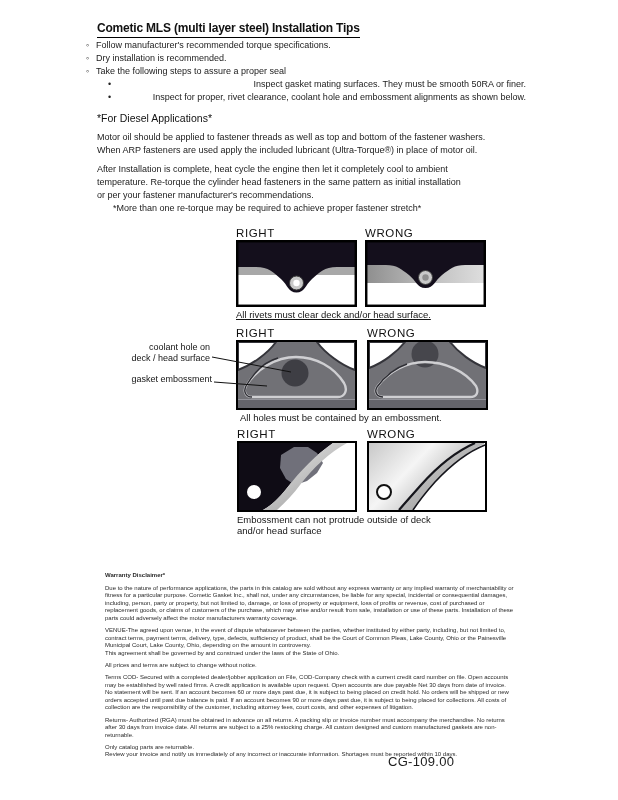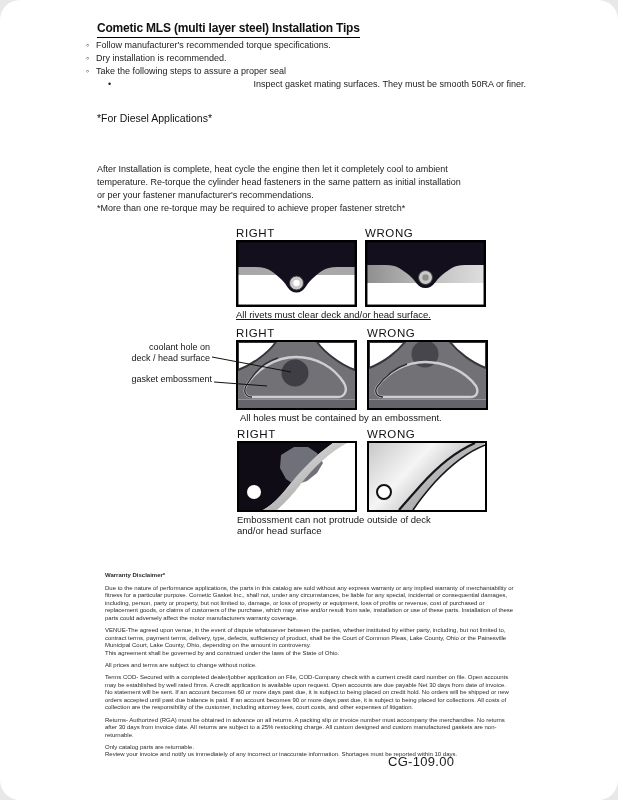--- a/index.html
+++ b/index.html
@@ -1,20 +1,19 @@
 <!DOCTYPE html>
 <html><head>
 <meta charset="utf-8">
 <style>
   html,body{margin:0;padding:0;background:#e8e8e8;}
   #page{
     position:relative;width:618px;height:800px;background:#ffffff;
     font-family:"Liberation Sans", sans-serif;color:#1a1a1a;overflow:hidden;
     margin:0 auto;
-    border-radius:20px;
   }
   .abs{position:absolute;}
   .pre{white-space:pre-line;}
 
   
   #title{
     left:97px;top:21px;font-size:12px;font-weight:bold;letter-spacing:-0.2px;
     border-bottom:1.6px solid #000;padding-bottom:2px;color:#111;
   }
   #tips-list{left:86px;top:39px;width:440px;font-size:9px;line-height:13px;color:#222;}
@@ -22,21 +21,21 @@
   .bullet::before{content:"◦";position:absolute;left:0;top:0;font-size:9px;}
   .subs{margin-left:22px;text-align:right;}
   .sub-bullet{position:relative;padding-left:9px;}
   .sub-bullet::before{content:"•";position:absolute;left:0;top:0;font-size:9px;}
 
   
   #diesel-heading{left:97px;top:112px;font-size:10.5px;font-weight:normal;color:#111;}
   .body-par{left:97px;width:420px;font-size:9px;line-height:13px;color:#222;}
   #diesel-p1{top:131px;}
   #diesel-p2{top:163px;}
-  #diesel-note{top:202px;}
+  #diesel-note{top:202px;margin-left:16px;}
 
   
   .rw-label{width:121px;font-size:11.5px;letter-spacing:0.6px;color:#111;}
   .dg{width:121px;height:67px;}
   .dg2{width:121px;height:70px;}
   .dg3{width:120px;height:71px;}
   .caption{font-size:9.5px;line-height:11px;color:#151515;}
   .annot{font-size:9px;line-height:10.5px;text-align:right;color:#151515;}
 
   
@@ -54,24 +53,27 @@
 <div id="page">
 
   <div id="title" class="abs">Cometic MLS (multi layer steel) Installation Tips</div>
 
   <div id="tips-list" class="abs">
     <div class="bullet">Follow manufacturer's recommended torque specifications.</div>
     <div class="bullet">Dry installation is recommended.</div>
     <div class="bullet">Take the following steps to assure a proper seal</div>
     <div class="subs">
       <div class="sub-bullet">Inspect gasket mating surfaces.  They must be smooth 50RA or finer.</div>
+      <div class="sub-bullet">Inspect for proper, rivet clearance, coolant hole and embossment alignments as shown below.</div>
     </div>
   </div>
 
   <div id="diesel-heading" class="abs">*For Diesel Applications*</div>
+  <div id="diesel-p1" class="abs body-par pre">Motor oil should be applied to fastener threads as well as top and bottom of the fastener washers.
+When ARP fasteners are used apply the included lubricant (Ultra-Torque®) in place of motor oil.</div>
   <div id="diesel-p2" class="abs body-par pre">After Installation is complete, heat cycle the engine then let it completely cool to ambient
 temperature. Re-torque the cylinder head fasteners in the same pattern as initial installation
 or per your fastener manufacturer's recommendations.</div>
   <div id="diesel-note" class="abs body-par">*More than one re-torque may be required to achieve proper fastener stretch*</div>
 
   <div class="abs rw-label" style="left:236px;top:227px;">RIGHT</div>
   <div class="abs rw-label" style="left:365px;top:227px;">WRONG</div>
 
   <svg class="abs dg" style="left:236px;top:240px;" viewBox="0 0 121 67">
     <rect width="121" height="67" fill="#ffffff"></rect>

